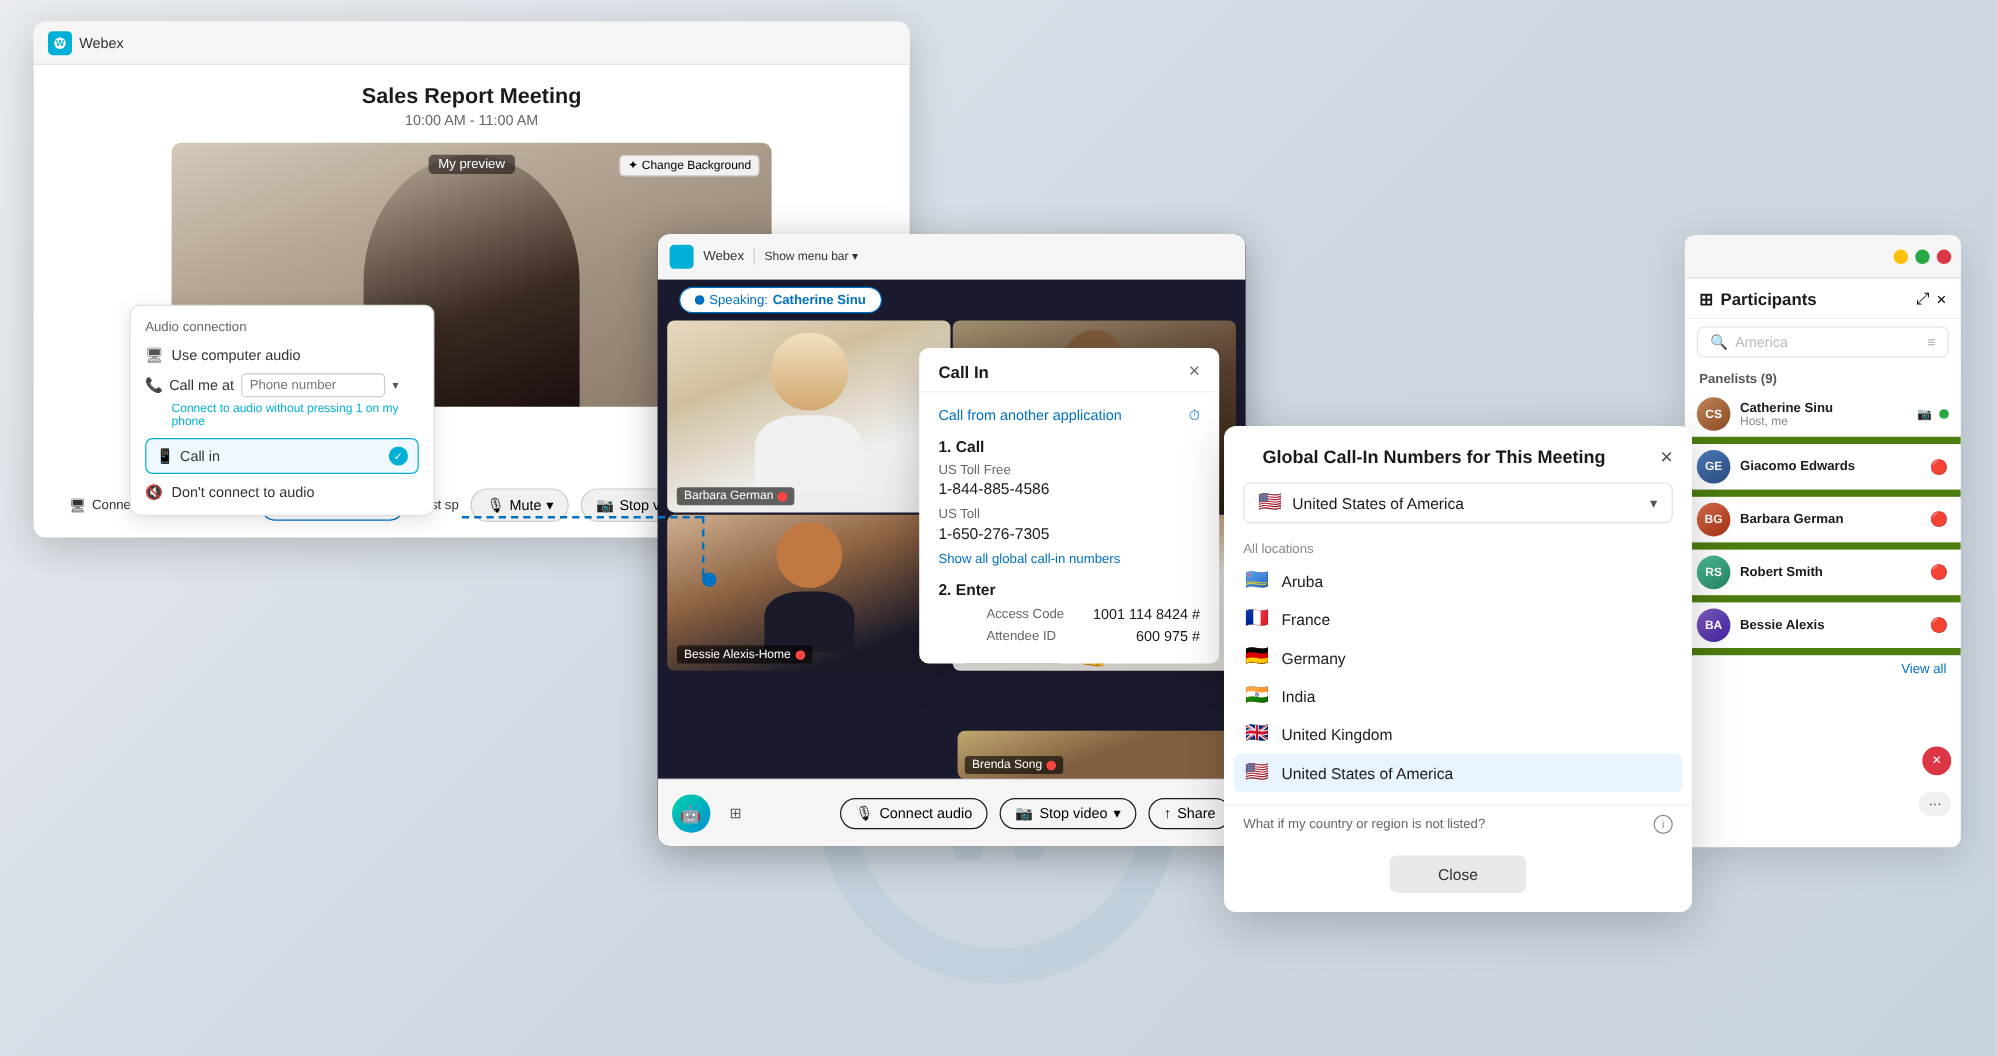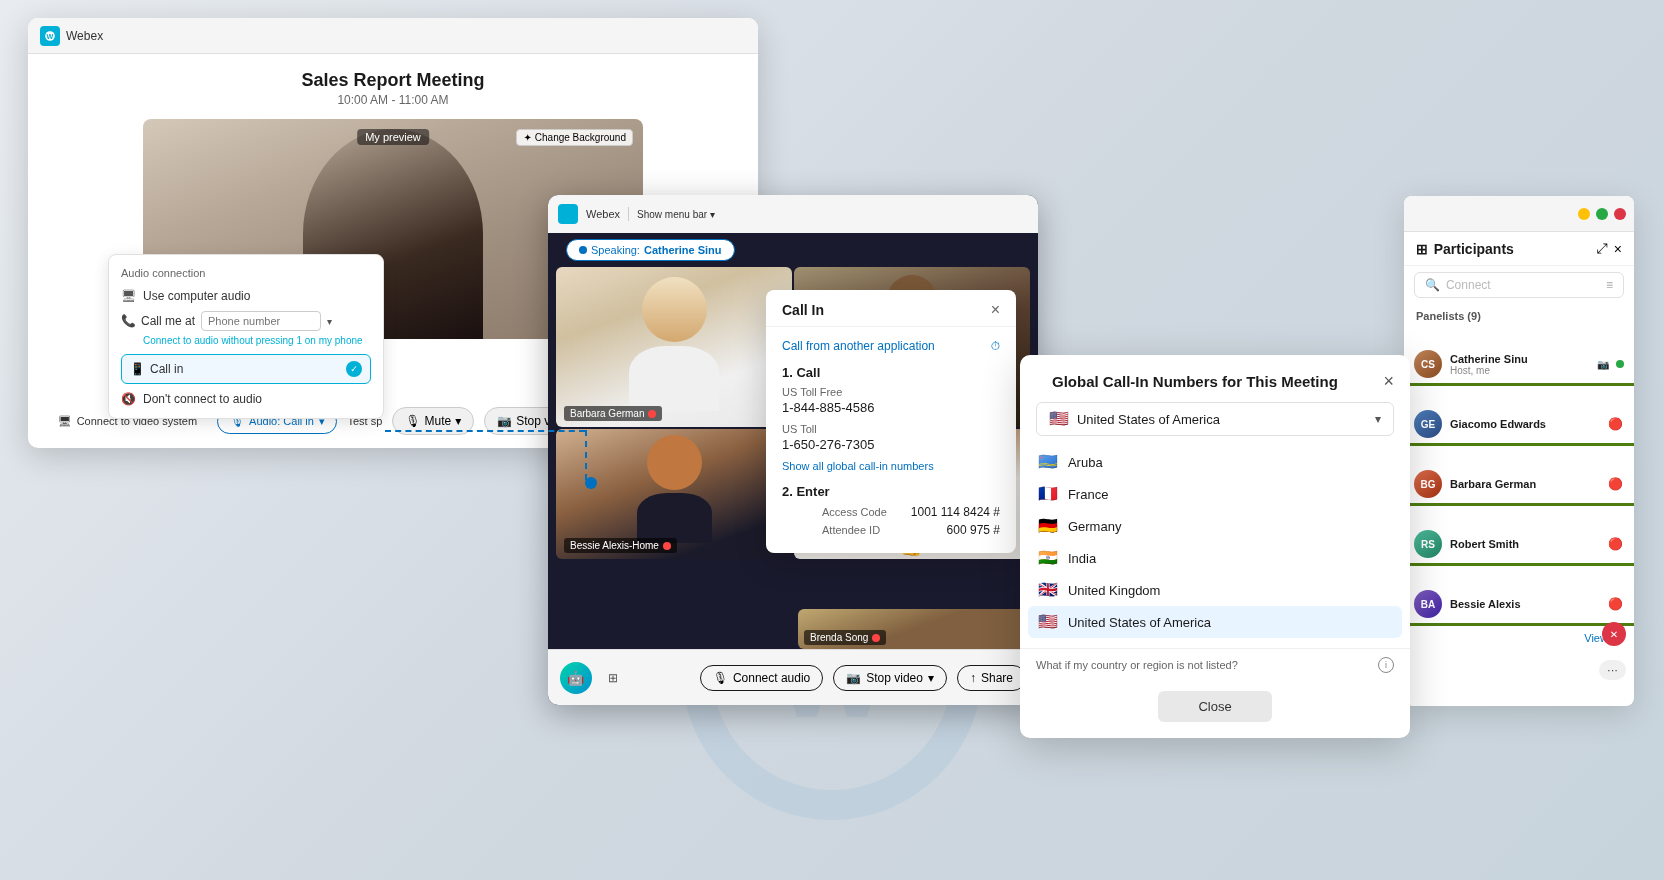--- a/index.html
+++ b/index.html
@@ -106,21 +106,21 @@
       align-items: center;
       gap: 3px;
       cursor: pointer;
     }
 
     
     .audio-panel {
       position: absolute;
       top: 200px;
       left: 80px;
-      width: 276px;
+      width: 254px;
       background: #fff;
       border: 1px solid #e0e0e0;
       border-radius: 8px;
       box-shadow: 0 4px 16px rgba(0,0,0,0.12);
       padding: 12px;
       z-index: 10;
     }
     .audio-panel-title {
       font-size: 11px;
       color: #666;
@@ -596,22 +596,21 @@
       font-size: 11px;
       color: #555;
       font-weight: 600;
       padding: 6px 12px 4px;
     }
     .participant-row {
       display: flex;
       align-items: center;
       padding: 5px 10px;
       gap: 8px;
-      border-bottom: 3px solid #4d7c0f;
-      margin-top: 19px;
+      border-bottom: 6px solid #4d7c0f;
     }
     .participant-avatar {
       width: 28px;
       height: 28px;
       border-radius: 50%;
       flex-shrink: 0;
       display: flex;
       align-items: center;
       justify-content: center;
       color: white;
@@ -1026,21 +1025,21 @@
       <span>Participants</span>
     </div>
     <div style="display:flex;gap:6px;">
       <button style="background:none;border:none;cursor:pointer;font-size:14px;">⤢</button>
       <button style="background:none;border:none;cursor:pointer;font-size:14px;">×</button>
     </div>
   </div>
 
   <div class="search-bar">
     <span>🔍</span>
-    <span style="color:#bbb;font-size:12px;">Connect</span>
+    <span style="color:#bbb;font-size:12px;">America</span>
     <span style="flex:1;"></span>
     <span style="font-size:12px;color:#aaa;">≡</span>
   </div>
 
   <div class="panelists-label">
     <span>Panelists (9)</span>
   </div>
 
   <div class="participant-row">
     <div class="participant-avatar avatar-catherine">CS</div>
@@ -1105,20 +1104,21 @@
     <div class="global-title">Global Call-In Numbers for This Meeting</div>
     <button class="global-close">×</button>
   </div>
 
   <div class="country-dropdown">
     <span class="flag-emoji">🇺🇸</span>
     <span class="dropdown-text">United States of America</span>
     <span class="dropdown-arrow">▾</span>
   </div>
 
+  <div class="all-locations-label">All locations</div>
 
   <div class="location-list">
 
     <div class="location-item">
       <span class="flag-emoji">🇦🇼</span>
       <span class="country-name">Aruba</span>
     </div>
 
     <div class="location-item">
       <span class="flag-emoji">🇫🇷</span>

